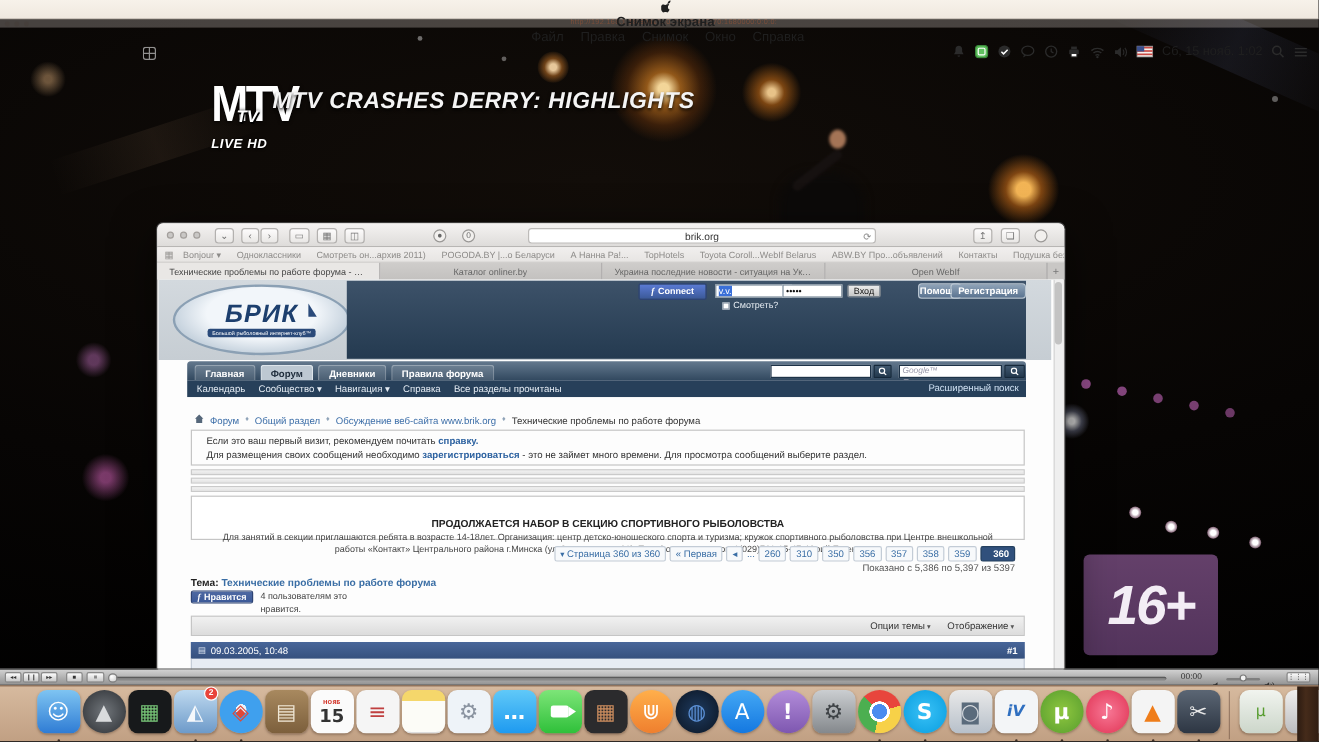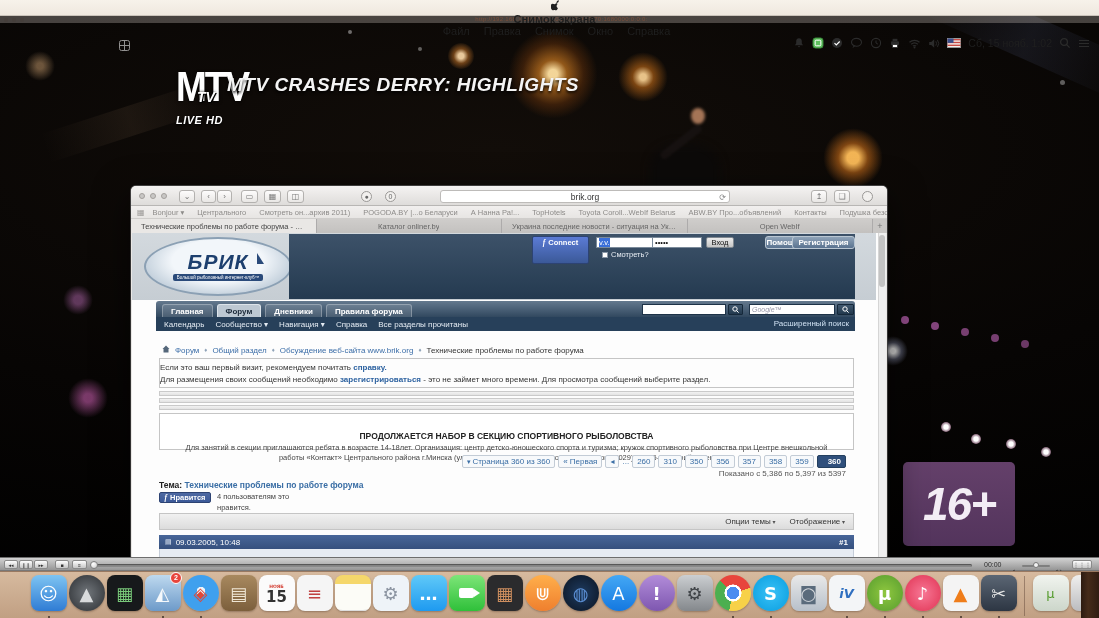--- a/index.html
+++ b/index.html
@@ -71,21 +71,21 @@
 
   
   .f-headstrip{position:absolute;left:0;top:0;width:744px;height:67px;background:linear-gradient(180deg,#d3d9de,#c6cdd3);}
   .f-logo{position:absolute;left:12px;top:4px;width:148px;height:59px;border-radius:50%;
           background:radial-gradient(ellipse at 50% 40%,#f2f6fa 0 45%,#c2cfdb 75%,#93a7b8 100%);
           border:2px solid #8ba0b4;display:flex;flex-direction:column;align-items:center;justify-content:center;}
   .f-logo-text{font-size:21px;font-weight:bold;font-style:italic;color:#1d3f6e;letter-spacing:1px;line-height:20px;}
   .f-logo-sail{position:absolute;right:26px;top:14px;width:0;height:0;border-left:7px solid #2a4a7a;border-top:11px solid transparent;}
   .f-logo-tag{font-size:4.5px;color:#fff;background:#2a4a7a;padding:1px 4px;border-radius:2px;margin-top:2px;white-space:nowrap;}
   .f-panel{position:absolute;left:157px;top:1px;width:566px;height:65px;background:linear-gradient(180deg,#3d5269,#243a50);}
-  .fbc{position:absolute;left:400px;top:3px;width:57px;height:28px;background:linear-gradient(180deg,#5b7bd5,#3b5998);border:1px solid #2d4373;
+  .fbc{position:absolute;left:400px;top:3px;width:57px;height:14px;background:linear-gradient(180deg,#5b7bd5,#3b5998);border:1px solid #2d4373;
        border-radius:2px;color:#fff;font-size:7.5px;font-weight:bold;text-align:center;line-height:11px;}
   .fbc b{font-family:"Liberation Serif",serif;font-style:italic;margin-right:3px;}
   .fake-input{position:absolute;top:4px;height:11px;background:#fff;border:1px solid #7a8a9a;font-size:7.5px;line-height:9px;padding:0 2px;color:#111;overflow:hidden;}
   .sel{background:#3a6fd8;color:#fff;}
   .btn-vhod{position:absolute;left:574px;top:4px;width:28px;height:11px;background:linear-gradient(180deg,#ececec,#c6c6c6);
             border:1px solid #808890;border-radius:2px;font-size:7.5px;text-align:center;line-height:10px;color:#111;}
   .remember{position:absolute;left:470px;top:17px;display:flex;align-items:center;color:#e8eef4;font-size:7.5px;}
   .remember .cb{width:6px;height:6px;background:#fff;border:1px solid #8a98a8;margin-right:3px;}
   .btn-blue{position:absolute;top:3px;height:13px;background:linear-gradient(180deg,#8fa3b8,#5a7390);border:1px solid #b9c6d2;
             border-radius:3px;color:#fff;font-size:8px;font-weight:bold;text-align:center;line-height:12px;}
@@ -100,21 +100,21 @@
           display:flex;align-items:center;justify-content:center;border-radius:1px;}
   .f-subnav{position:absolute;left:24px;top:84px;width:699px;height:14px;background:#27405a;display:flex;align-items:center;
             font-size:8px;color:#e4ebf3;gap:11px;padding-left:8px;}
   .f-advanced{position:absolute;right:6px;top:0;height:14px;line-height:14px;color:#cfe0f2;font-size:8px;}
   .f-main{position:absolute;left:0;top:98px;width:744px;height:229px;background:#fdfdfd;}
   .crumbs{position:absolute;left:30px;top:14px;display:flex;align-items:center;gap:5px;font-size:8px;white-space:nowrap;}
   .crumb{color:#3c6ea8;}
   .crumb-sep{color:#8fa3b8;font-size:6px;}
   .crumb-cur{color:#333;}
   .notice{position:absolute;left:27px;top:27px;width:695px;height:30px;border:1px solid #c5c5c5;background:#fdfdfd;
-          font-size:8px;color:#333;padding:3px 0;line-height:1.5;}
+          font-size:8px;color:#333;padding:3px 12px;line-height:1.5;}
   .lnk{color:#2d62a0;font-weight:bold;}
   .bar-collapsed{position:absolute;left:27px;width:695px;height:5px;background:linear-gradient(180deg,#f2f2f2,#e3e3e3);border:1px solid #cacaca;}
   .annbox{position:absolute;left:27px;top:82px;width:695px;height:37px;border:1px solid #c5c5c5;background:#fff;text-align:center;}
   .ann-title{font-size:8.5px;font-weight:bold;color:#222;margin-top:17px;}
   .ann-body{font-size:7.5px;color:#444;line-height:1.35;width:662px;margin:2px auto 0;}
   .pgrow{position:absolute;right:30px;top:124px;display:flex;align-items:center;gap:3px;font-size:8px;}
   .pg-box{border:1px solid #c3ccd6;background:#f7f9fb;color:#3a6ea5;padding:1px 4px;border-radius:2px;white-space:nowrap;}
   .pg-label:before{content:"▾ ";font-size:7px;}
   .pg-dots{color:#3a6ea5;}
   .pg-cur{background:#30507c;border-color:#24405f;color:#fff;font-weight:bold;padding-left:10px;}
@@ -329,21 +329,21 @@
       </span>
       <span class="tbtn" style="left:680px;width:16px">↥</span>
       <span class="tbtn" style="left:703px;width:16px">❏</span>
       <span class="rbtn" style="left:731px"></span>
     </div>
 
     <div class="favbar">
       <span class="fav-grid">▦</span>
       <span id="bookmarks" style="display:inline-flex">
           <span class="fav-item">Bonjour ▾</span>
-          <span class="fav-item">Центрального</span>
+          <span class="fav-item">Одноклассники</span>
           <span class="fav-item">Смотреть он...архив 2011)</span>
           <span class="fav-item">POGODA.BY |...о Беларуси</span>
           <span class="fav-item">А Нанна Ра!...</span>
           <span class="fav-item">TopHotels</span>
           <span class="fav-item">Toyota Coroll...WebIf Belarus</span>
           <span class="fav-item">ABW.BY Про...объявлений</span>
           <span class="fav-item">Контакты</span>
           <span class="fav-item">Подушка безо...nsf.com.ua</span>
         </span>
 

